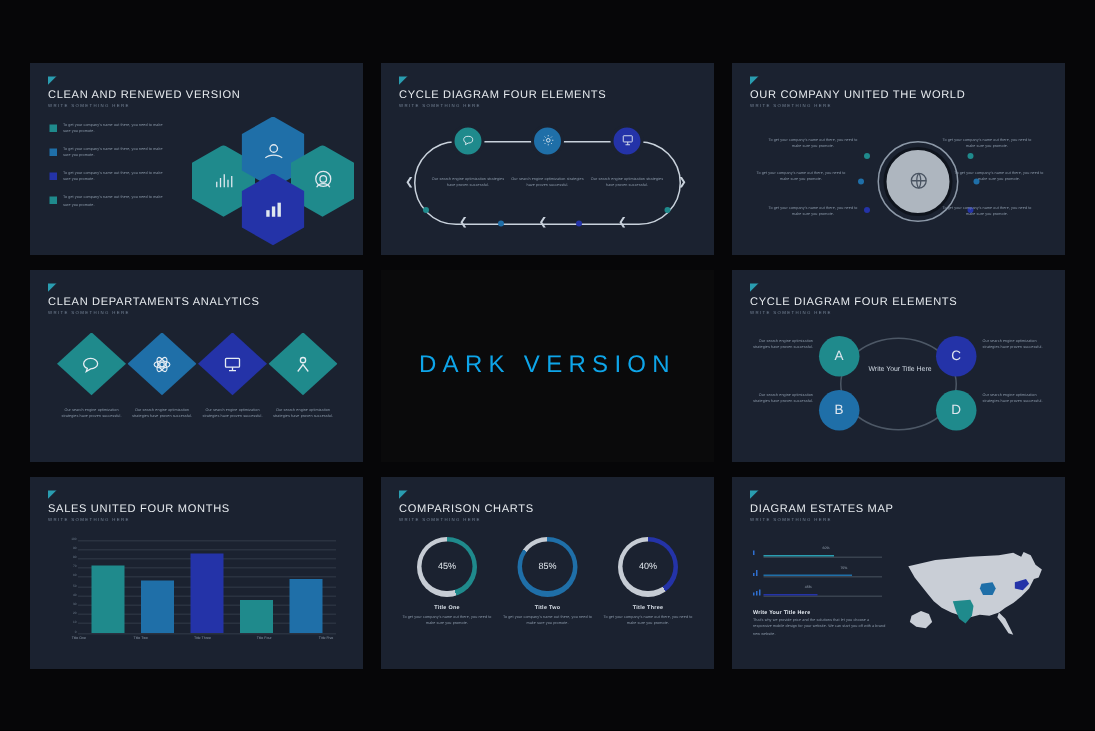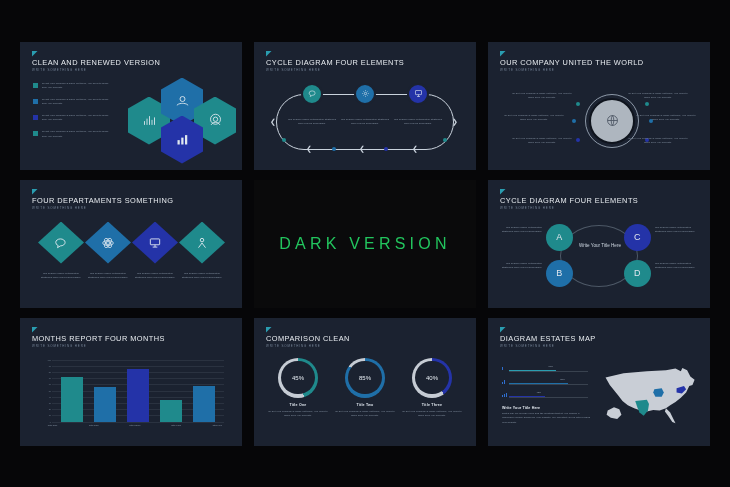--- a/index.html
+++ b/index.html
@@ -108,21 +108,21 @@
   .dcap { position:absolute; top:92px; width:46px; }
 
   
   .bigtxt {
     position:absolute; inset:0;
     display:flex; flex-direction:column;
     align-items:center; justify-content:center;
     gap:5px;
   }
   .bigtxt div {
-    color:#22c55e; font-size:16px; letter-spacing:4.2px; font-weight:400;
+    color:#0ea5e9; font-size:16px; letter-spacing:4.2px; font-weight:400;
   }
 
   
   .abcd-arc {
     position:absolute; left:72px; top:45px; width:78px; height:62px;
     border:1px solid #4d5866; border-radius:50%;
   }
   .abtn {
     position:absolute; width:27px; height:27px; border-radius:50%;
     display:flex; align-items:center; justify-content:center;
@@ -305,21 +305,21 @@
     <div class="rtxt micro c" style="left:24px;top:50px">To get your company's name out there, you need to make sure you promote.</div>
     <div class="rtxt micro c" style="left:140px;top:50px">To get your company's name out there, you need to make sure you promote.</div>
     <div class="rtxt micro c" style="left:16px;top:72px">To get your company's name out there, you need to make sure you promote.</div>
     <div class="rtxt micro c" style="left:148px;top:72px">To get your company's name out there, you need to make sure you promote.</div>
     <div class="rtxt micro c" style="left:24px;top:95px">To get your company's name out there, you need to make sure you promote.</div>
     <div class="rtxt micro c" style="left:140px;top:95px">To get your company's name out there, you need to make sure you promote.</div>
   </div>
 
   <div class="slide">
     <div class="flag"></div>
-    <div class="s-title">FOUR DEPARTAMENTS SOMETHING</div>
+    <div class="s-title">CLEAN DEPARTAMENTS ANALYTICS</div>
     <div class="s-sub">WRITE SOMETHING HERE</div>
 
     <div class="dwrap">
       <div class="dia" style="left:0;background:#1f8a8c">
         <svg viewBox="0 0 24 24" fill="none" stroke="#e6edf3" stroke-width="1.5">
           <path d="M3 11a8 6 0 1 1 8 6l-5 3 1.2-3.6A6 6 0 0 1 3 11z"></path>
         </svg>
       </div>
       <div class="dia" style="left:47px;background:#1f6fa8">
         <svg viewBox="0 0 24 24" fill="none" stroke="#e6edf3" stroke-width="1.3">
@@ -370,21 +370,21 @@
     <div class="abcd-center">Write Your Title Here</div>
 
     <div class="micro r" style="position:absolute;left:12px;top:46px;width:42px">Our search engine optimization strategies have proven successful.</div>
     <div class="micro r" style="position:absolute;left:12px;top:82px;width:42px">Our search engine optimization strategies have proven successful.</div>
     <div class="micro" style="position:absolute;left:167px;top:46px;width:44px">Our search engine optimization strategies have proven successful.</div>
     <div class="micro" style="position:absolute;left:167px;top:82px;width:44px">Our search engine optimization strategies have proven successful.</div>
   </div>
 
   <div class="slide">
     <div class="flag"></div>
-    <div class="s-title">MONTHS REPORT FOUR MONTHS</div>
+    <div class="s-title">SALES UNITED FOUR MONTHS</div>
     <div class="s-sub">WRITE SOMETHING HERE</div>
 
     <div class="plot">
       <div class="glines" id="gridlines">
           <div class="gl" style="top: 0px;"></div>
           <div class="ylab" style="top: 0px;">100</div>
           <div class="gl" style="top: 6.2px;"></div>
           <div class="ylab" style="top: 6.2px;">90</div>
           <div class="gl" style="top: 12.4px;"></div>
           <div class="ylab" style="top: 12.4px;">80</div>
@@ -427,21 +427,21 @@
         <span>Title One</span>
         <span>Title Two</span>
         <span>Title Three</span>
         <span>Title Four</span>
         <span>Title Five</span>
       </div>
   </div>
 
   <div class="slide">
     <div class="flag"></div>
-    <div class="s-title">COMPARISON CLEAN</div>
+    <div class="s-title">COMPARISON CHARTS</div>
     <div class="s-sub">WRITE SOMETHING HERE</div>
 
     <div class="dset">
       <div class="dcell">
         <div class="donut" id="donut0" style="background: conic-gradient(rgb(31, 138, 140) 0deg, rgb(31, 138, 140) 162deg, rgb(198, 204, 212) 162deg, rgb(198, 204, 212) 360deg);">
           <div class="dval">45%</div>
         </div>
         <div class="dtitle">Title One</div>
         <div class="micro c dbody">To get your company's name out there, you need to make sure you promote.</div>
       </div>

